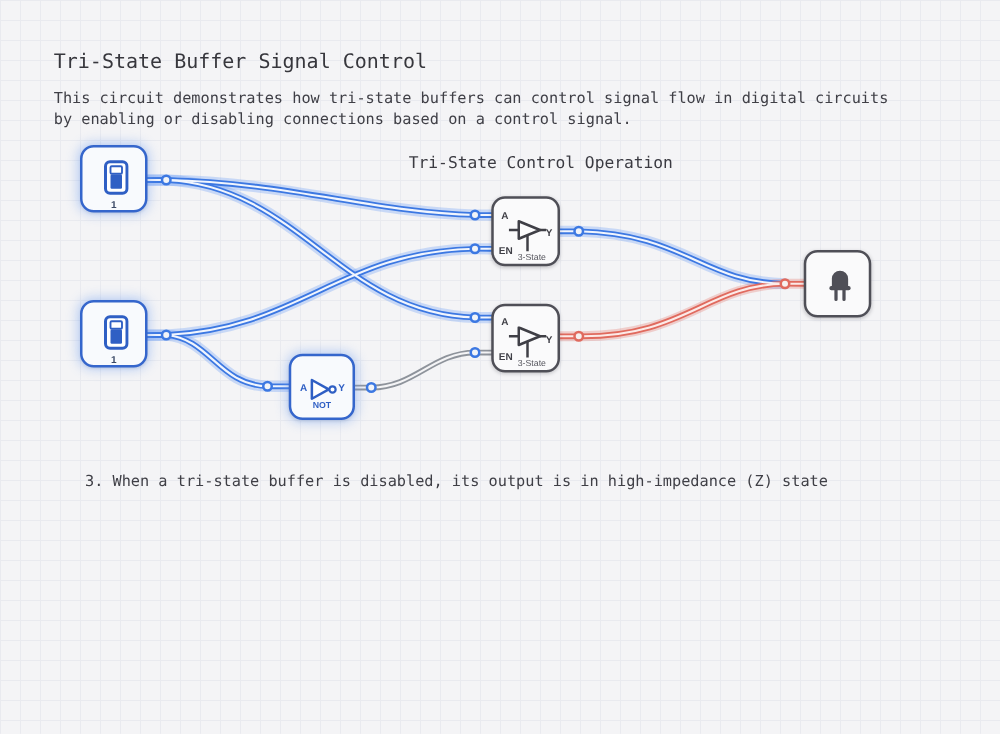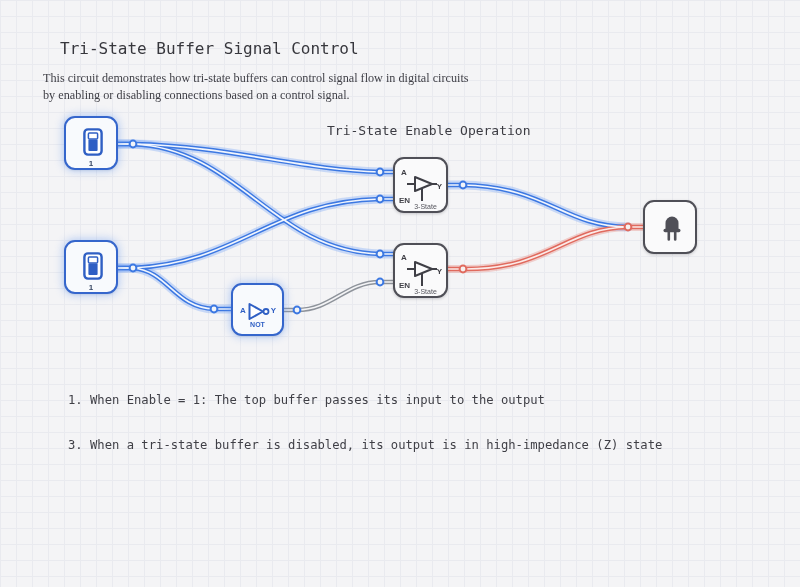--- a/index.html
+++ b/index.html
@@ -8,22 +8,22 @@
     position:relative;
     font-family:"DejaVu Sans Mono", monospace;
     color:#3f3f46;
     background-color:#f4f4f6;
     background-image:
       linear-gradient(#e9eaef 1px, transparent 1px),
       linear-gradient(90deg, #e9eaef 1px, transparent 1px);
     background-size:16px 16px;
   }
   .abs{ position:absolute; }
-  .title{ left:60px; top:39px; font-size:16px; line-height:20px; color:#37373d; white-space:pre; }
-  .desc{ left:43px; top:70px; font-size:12.2px; line-height:17px; white-space:pre;font-family:Liberation Serif, serif; }
+  .title{ left:43px; top:39px; font-size:16px; line-height:20px; color:#37373d; white-space:pre; }
+  .desc{ left:43px; top:70px; font-size:12.2px; line-height:17px; white-space:pre; }
   .canvas-heading{ left:327px; top:123px; font-size:13px; line-height:16px; color:#3b3b42; white-space:pre; }
 
   .notes{ left:68px; top:348px; font-size:12.2px; line-height:15px; white-space:pre; }
   .notes div{ height:15px; }
   .gap{ margin-top:15px; }
 
   
   .cmp{ position:absolute; border-radius:11px; }
   .box-blue{
     border:2.5px solid #3566cc; background:#f8fafd;
@@ -38,24 +38,23 @@
   .cap{ position:absolute; left:0; right:0; text-align:center; font-family:"Liberation Sans", sans-serif; font-size:7px; line-height:7px; color:#55555d; }
   .cap.blue{ color:#2f5fc4; font-weight:700; }
   svg{ display:block; }
 </style>
 </head>
 <body>
 
 <div class="abs title">Tri-State Buffer Signal Control</div>
 <div class="abs desc"><span>This circuit demonstrates how tri-state buffers can control signal flow in digital circuits</span>
 <span>by enabling or disabling connections based on a control signal.</span></div>
-<div class="abs canvas-heading">Tri-State Enable Operation</div>
+<div class="abs canvas-heading">Tri-State Control Operation</div>
 
 <div class="abs notes">
-  <div class="gap">1. When Enable = 1: The top buffer passes its input to the output</div>
   <div>3. When a tri-state buffer is disabled, its output is in high-impedance (Z) state</div>
   
   
   
   
   
 </div>
 
 <svg class="abs" width="800" height="587" viewBox="0 0 800 587" style="left:0;top:0;">
   <g fill="none" stroke-linecap="round">

